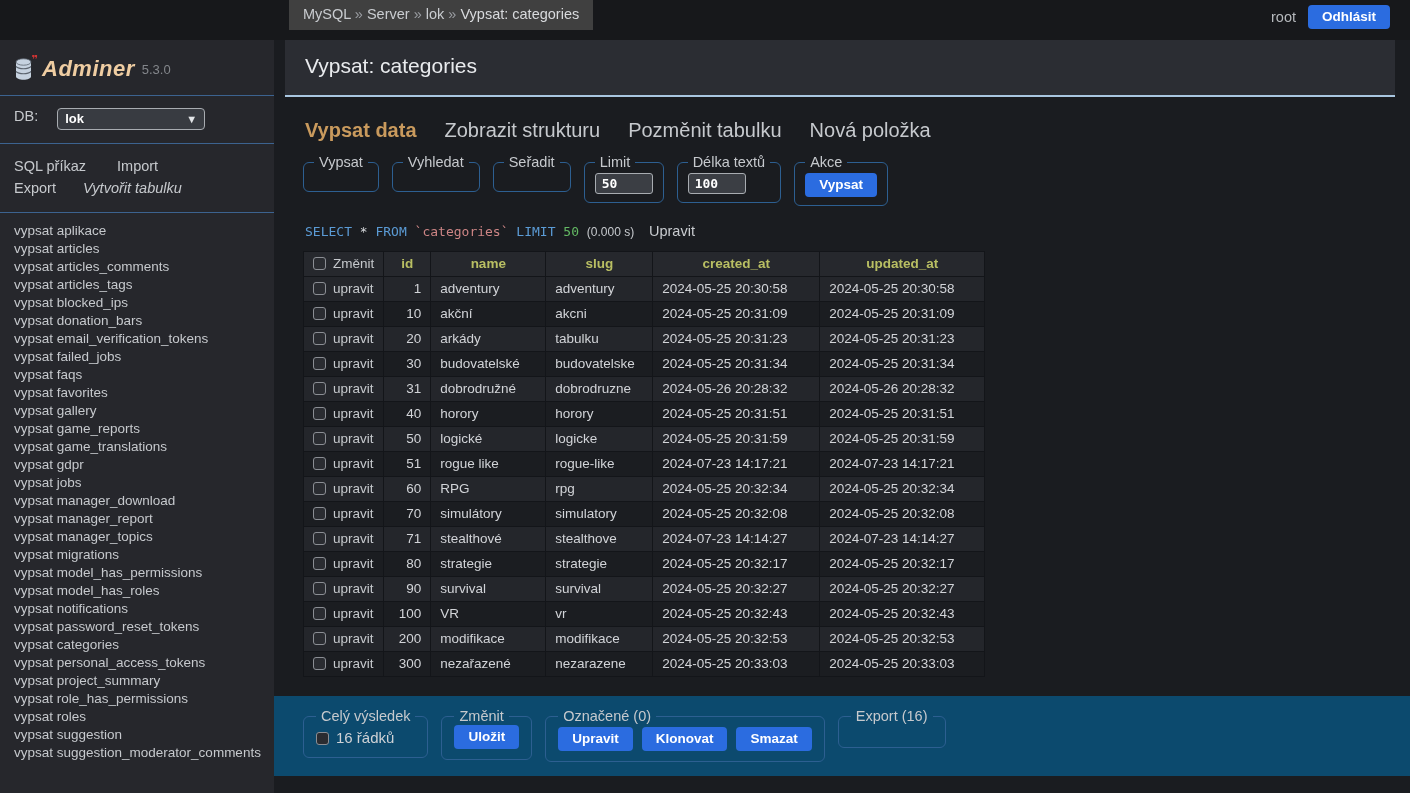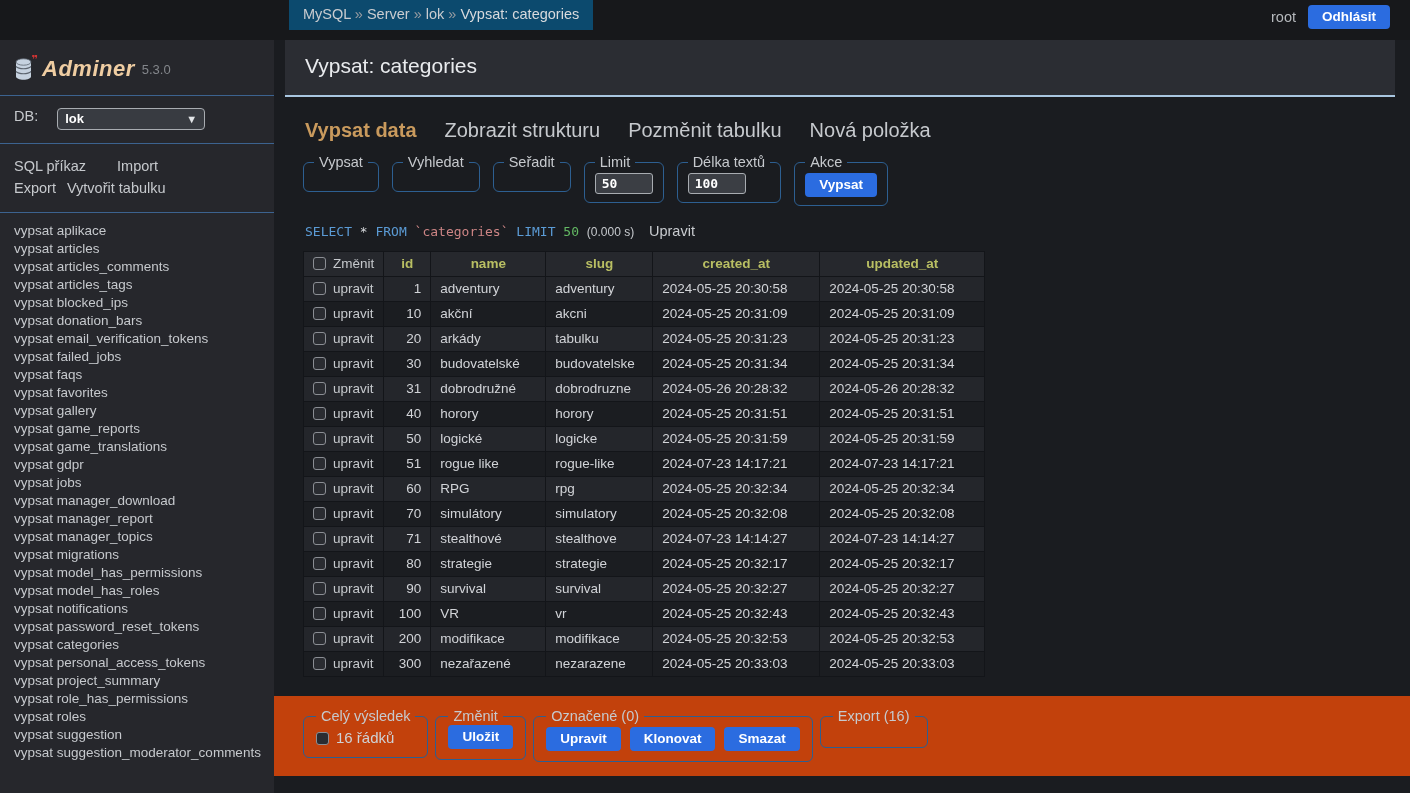--- a/index.html
+++ b/index.html
@@ -4,21 +4,21 @@
 <style>
   html,body{margin:0;padding:0;}
   body{
     width:1410px;height:793px;overflow:hidden;position:relative;
     background:#17181b;color:#c6c9cd;
     font-family:"Liberation Sans","DejaVu Sans",sans-serif;
     -webkit-font-smoothing:antialiased;
   }
   
   .topbar{position:absolute;left:0;top:0;width:1410px;height:40px;background:#17181b;}
-  .crumb-box{position:absolute;left:289px;top:0;background:#0c4a6e;padding:6px 14px 8px;
+  .crumb-box{position:absolute;left:289px;top:0;background:#404040;padding:6px 14px 8px;
              font-size:14.5px;white-space:nowrap;}
   .crumb-link{color:#c9ccd0;cursor:pointer;}
   .crumb-sep{color:#9a9da2;}
   .crumb-current{color:#d8dadd;}
   .top-right{position:absolute;right:20px;top:5px;display:flex;align-items:center;gap:12px;}
   .user-name{font-size:14.5px;color:#b6b9bd;}
   .btn{background:#2b6ce0;color:#fff;font-weight:bold;font-size:13.5px;border:none;
        border-radius:4px;padding:4px 14px 5px;cursor:pointer;
        font-family:"Liberation Sans","DejaVu Sans",sans-serif;}
   
@@ -28,21 +28,21 @@
   .logo-mark{position:absolute;right:-2px;top:-4px;color:#c33;font-size:11px;font-weight:bold;}
   .logo-name{font-style:italic;font-weight:bold;font-size:22px;color:#efcda2;letter-spacing:.5px;cursor:pointer;}
   .logo-ver{font-size:13px;color:#83868b;margin-left:7px;}
   .db-row{padding:12px 14px 13px;border-bottom:1px solid #3c6390;display:flex;align-items:flex-start;gap:19px;font-size:14.5px;}
   .db-select{background:#383b41;border:1px solid #a8acb1;border-radius:4px;color:#fff;font-weight:bold;
              font-size:13px;padding:2px 7px 3px;width:148px;height:22px;box-sizing:border-box;
              display:flex;justify-content:space-between;align-items:center;cursor:pointer;}
   .db-caret{color:#e3e5e8;font-size:11px;line-height:10px;}
   .links-row{padding:11px 14px 13px;border-bottom:1px solid #3c6390;font-size:14.5px;line-height:22px;}
   .links-row .s-link{cursor:pointer;color:#c6c9cd;}
-  .gap-a{margin-left:27px;} .gap-b{margin-left:7px;}
+  .gap-a{margin-left:27px;} .gap-b{margin-left:23px;font-style:italic;}
   .nav-list{padding:9px 0 0 14px;font-size:13.5px;line-height:18px;white-space:nowrap;}
   .nav-item{color:#c6c9cd;cursor:pointer;}
   .nav-item.active .nav-verb{color:#cf9d62;font-weight:bold;}
   .nav-item.active .nav-table{color:#d8dadd;}
   
   .main{position:absolute;left:274px;top:40px;right:0;bottom:0;background:#1a1c20;overflow:hidden;}
   .header-panel{margin:0 15px 0 11px;height:55px;background:#2b2d33;border-bottom:2px solid #a9c6e0;}
   .page-title{padding:14px 0 0 20px;font-size:21px;color:#e9ebee;}
   .tabs{padding:22px 0 0 31px;font-size:20px;display:flex;gap:28px;}
   .tab{color:#c6c9cd;cursor:pointer;}
@@ -69,21 +69,21 @@
   .data-table tbody tr:nth-child(even) td{background:#1b1d21;}
   .data-table td{color:#d2d4d8;}
   td.cell-action{white-space:nowrap;}
   td.col-0{text-align:right;min-width:28px;}
   td.col-1{min-width:96px;} td.col-2{min-width:88px;}
   td.col-3{min-width:148px;} td.col-4{min-width:146px;}
   .edit-link{color:#c6c9cd;cursor:pointer;}
   .c-box{appearance:none;-webkit-appearance:none;width:13px;height:13px;border:1px solid #8b8e94;
          border-radius:3px;background:#2a2c31;vertical-align:-2px;margin:0 7px 0 0;cursor:pointer;}
   
-  .footer-band{margin-top:19px;background:#c2410c;padding:12px 0 14px 29px;display:flex;gap:7px;align-items:flex-start;}
+  .footer-band{margin-top:19px;background:#0c4a6e;padding:12px 0 14px 29px;display:flex;gap:13px;align-items:flex-start;}
   .footer-band fieldset{padding:1px 12px 10px;}
   .rows-label{font-size:15px;color:#cfd2d6;}
   .sel-btns{display:flex;gap:9px;margin-top:2px;}
   .whole-box{padding-top:4px;}
   .import-row{padding:13px 0 0 31px;font-size:15px;color:#c6c9cd;background:#1a1c20;}
   .import-link{cursor:pointer;}
 </style>
 </head>
 <body>
 

